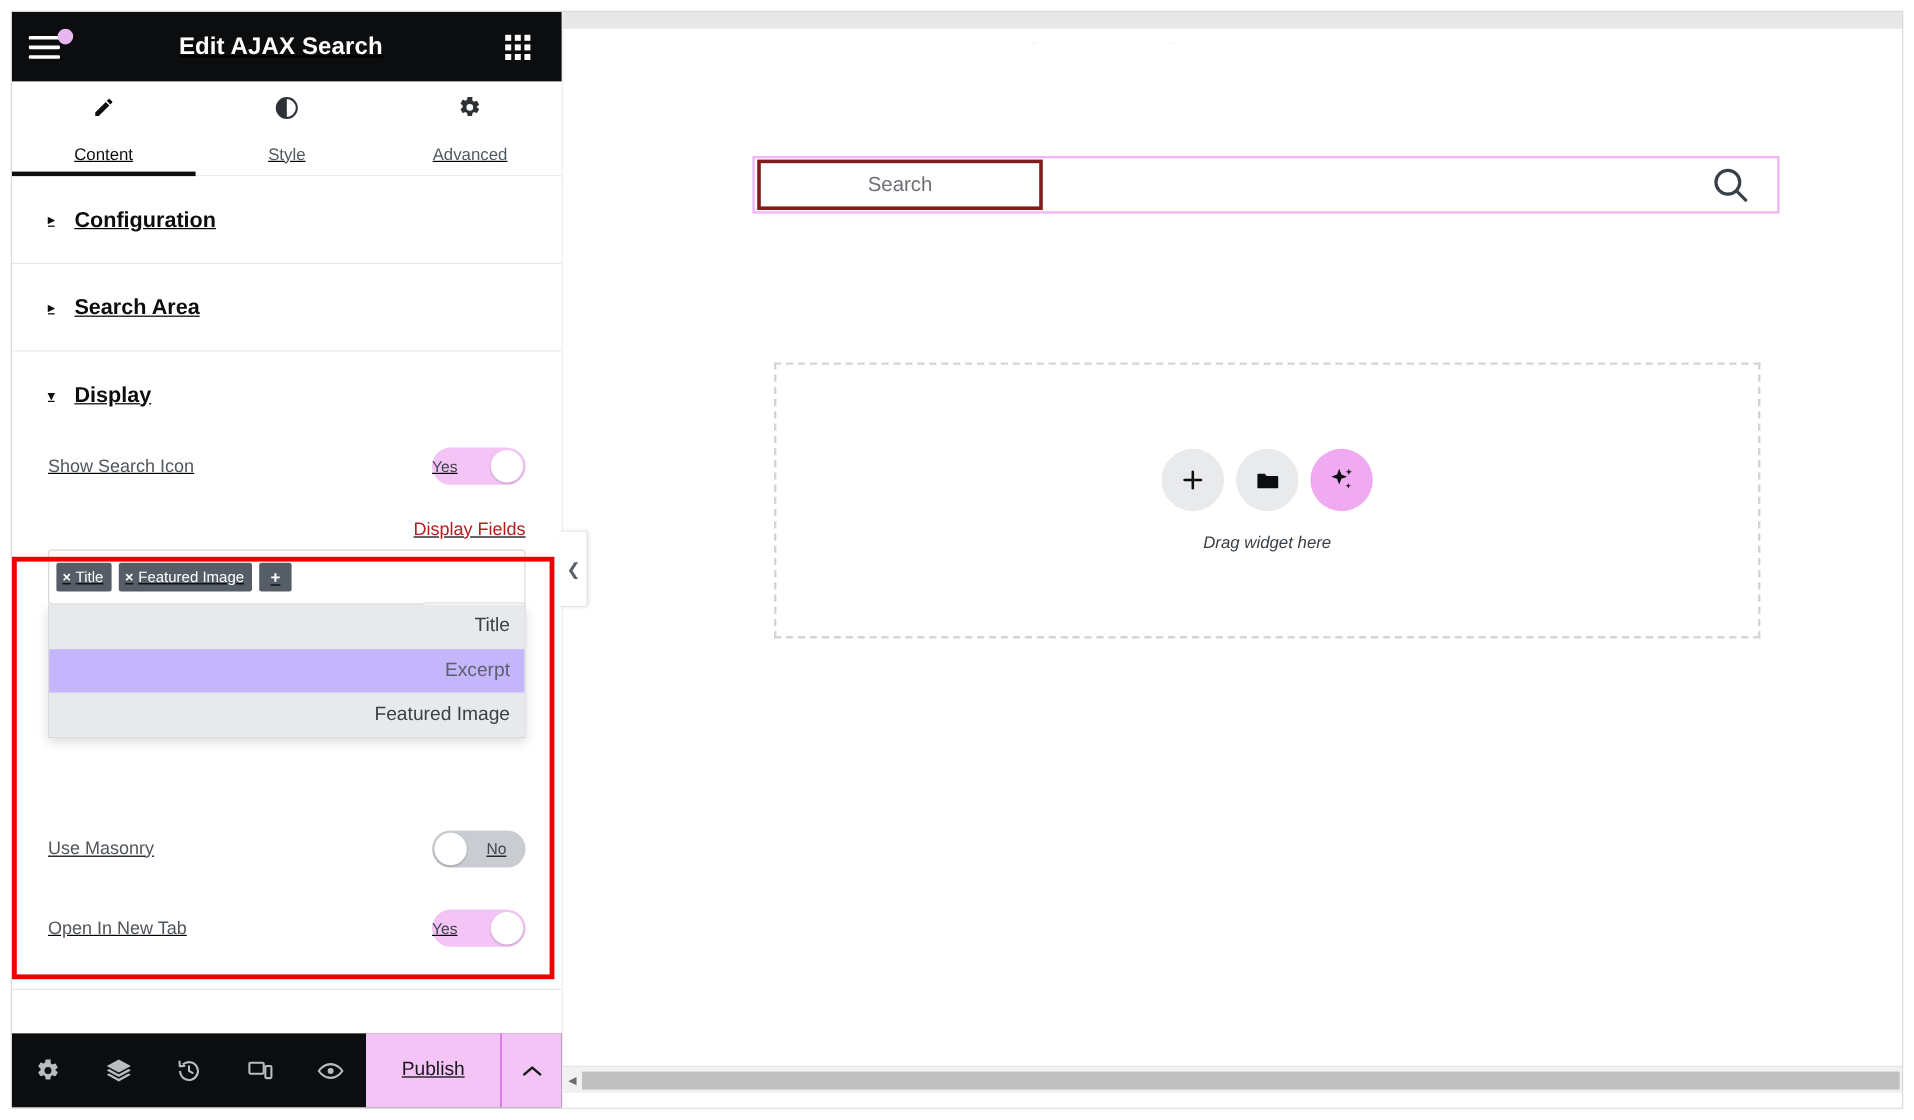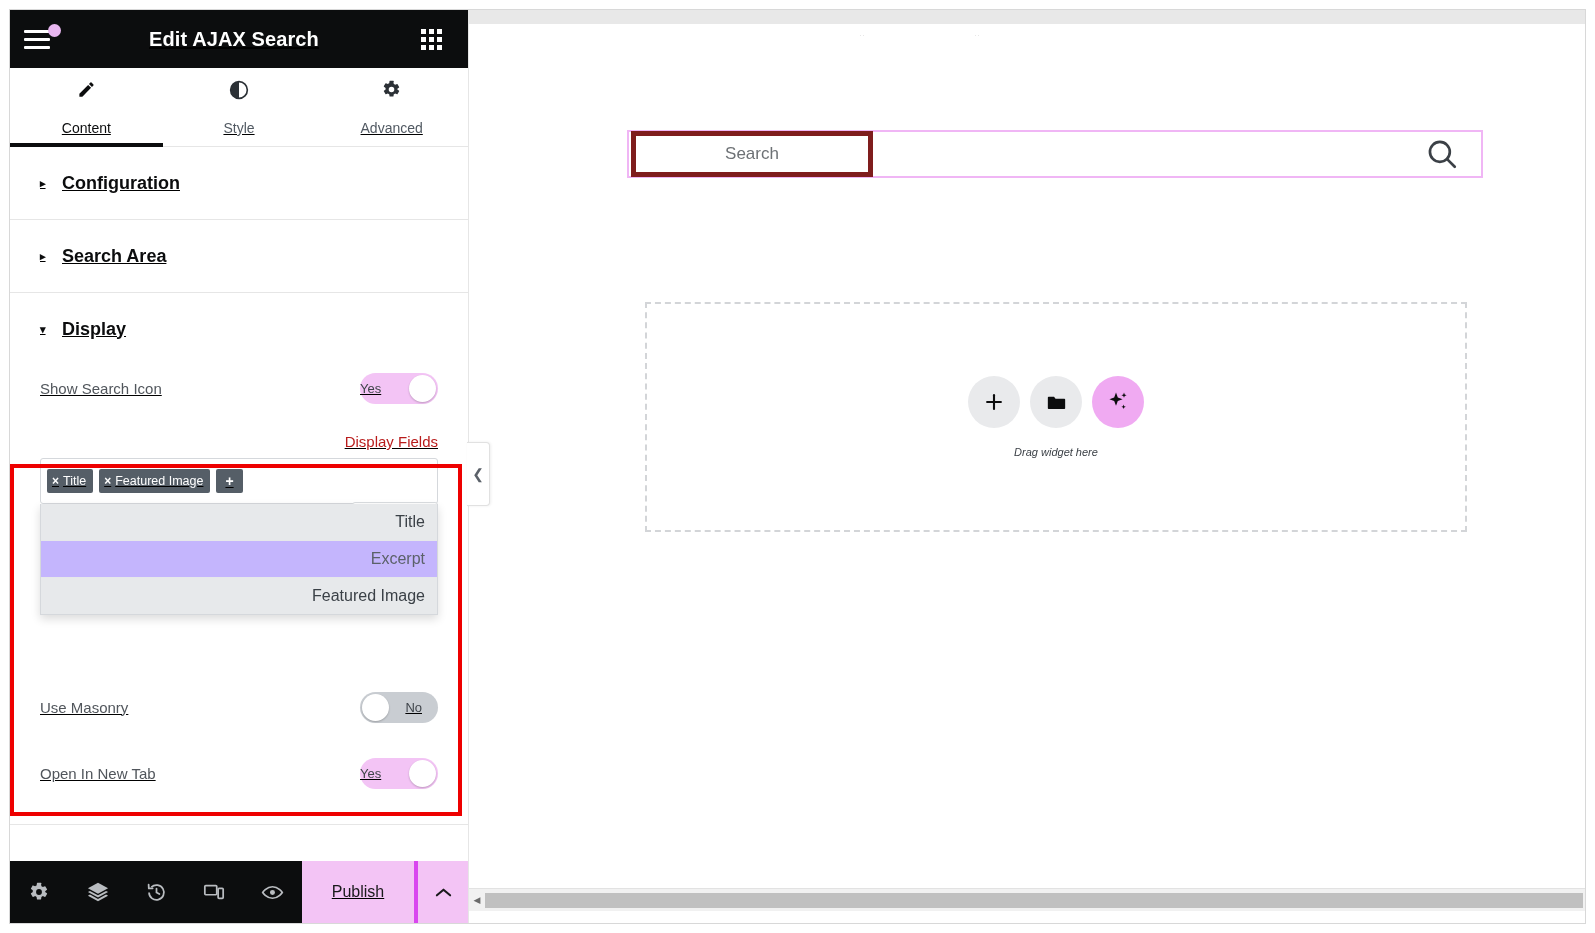--- a/index.html
+++ b/index.html
@@ -209,21 +209,21 @@
   }
   .foot-icons{flex:1;display:flex;align-items:center;}
   .foot-ico{
     flex:1; display:flex;align-items:center;justify-content:center;
     cursor:pointer;
   }
   #publish-btn{
     width:112px; background:#f3c4f5; color:#19191b;
     display:flex;align-items:center;justify-content:center;
     font-size:16px; cursor:pointer;
-    border-right:4px solid #d946ef;
+    border-right:1px solid #d946ef;
   }
   #publish-caret{
     width:50px; background:#f3c4f5;
     display:flex;align-items:center;justify-content:center;
     cursor:pointer; color:#19191b; font-size:15px;
   }
 
   
   #canvas-wrap{
     flex:1; position:relative; background:#ffffff;
@@ -236,21 +236,21 @@
   #search-widget{
     position:absolute; left:158px; top:106px;
     width:856px; height:48px;
     border:2px solid #f0b6f5;
     box-sizing:border-box;
     display:flex; align-items:center;
     background:#ffffff;
   }
   #search-box{
     width:232px; height:36px; margin-left:2px;
-    border:5px solid #7f1d1d;
+    border:3px solid #7f1d1d;
     display:flex;align-items:center;justify-content:center;
     background:#ffffff;
   }
   #search-placeholder{font-size:17px;color:#6d7175;}
   #search-mag{
     margin-left:auto; margin-right:22px;
     display:flex;align-items:center;
   }
 
   #dropzone{
@@ -263,21 +263,21 @@
     gap:18px;
   }
   #dz-buttons{display:flex;gap:10px;}
   .dz-btn{
     width:52px;height:52px;border-radius:50%;
     background:#e9eaec;
     display:flex;align-items:center;justify-content:center;
     cursor:pointer;
   }
   .dz-btn.ai{background:#f0aaf2;}
-  #dz-text{font-size:11px;color:#3b4046;font-style:italic;}
+  #dz-text{font-size:14px;color:#3b4046;font-style:italic;}
 
   
   #hscroll{
     height:22px;flex:0 0 22px;background:#f1f1f1;
     display:flex;align-items:center;
     border-top:1px solid #e2e2e2;
   }
   #hs-arrow{
     width:16px;height:22px;display:flex;align-items:center;justify-content:center;
     font-size:9px;color:#6b6b6b;cursor:pointer;

